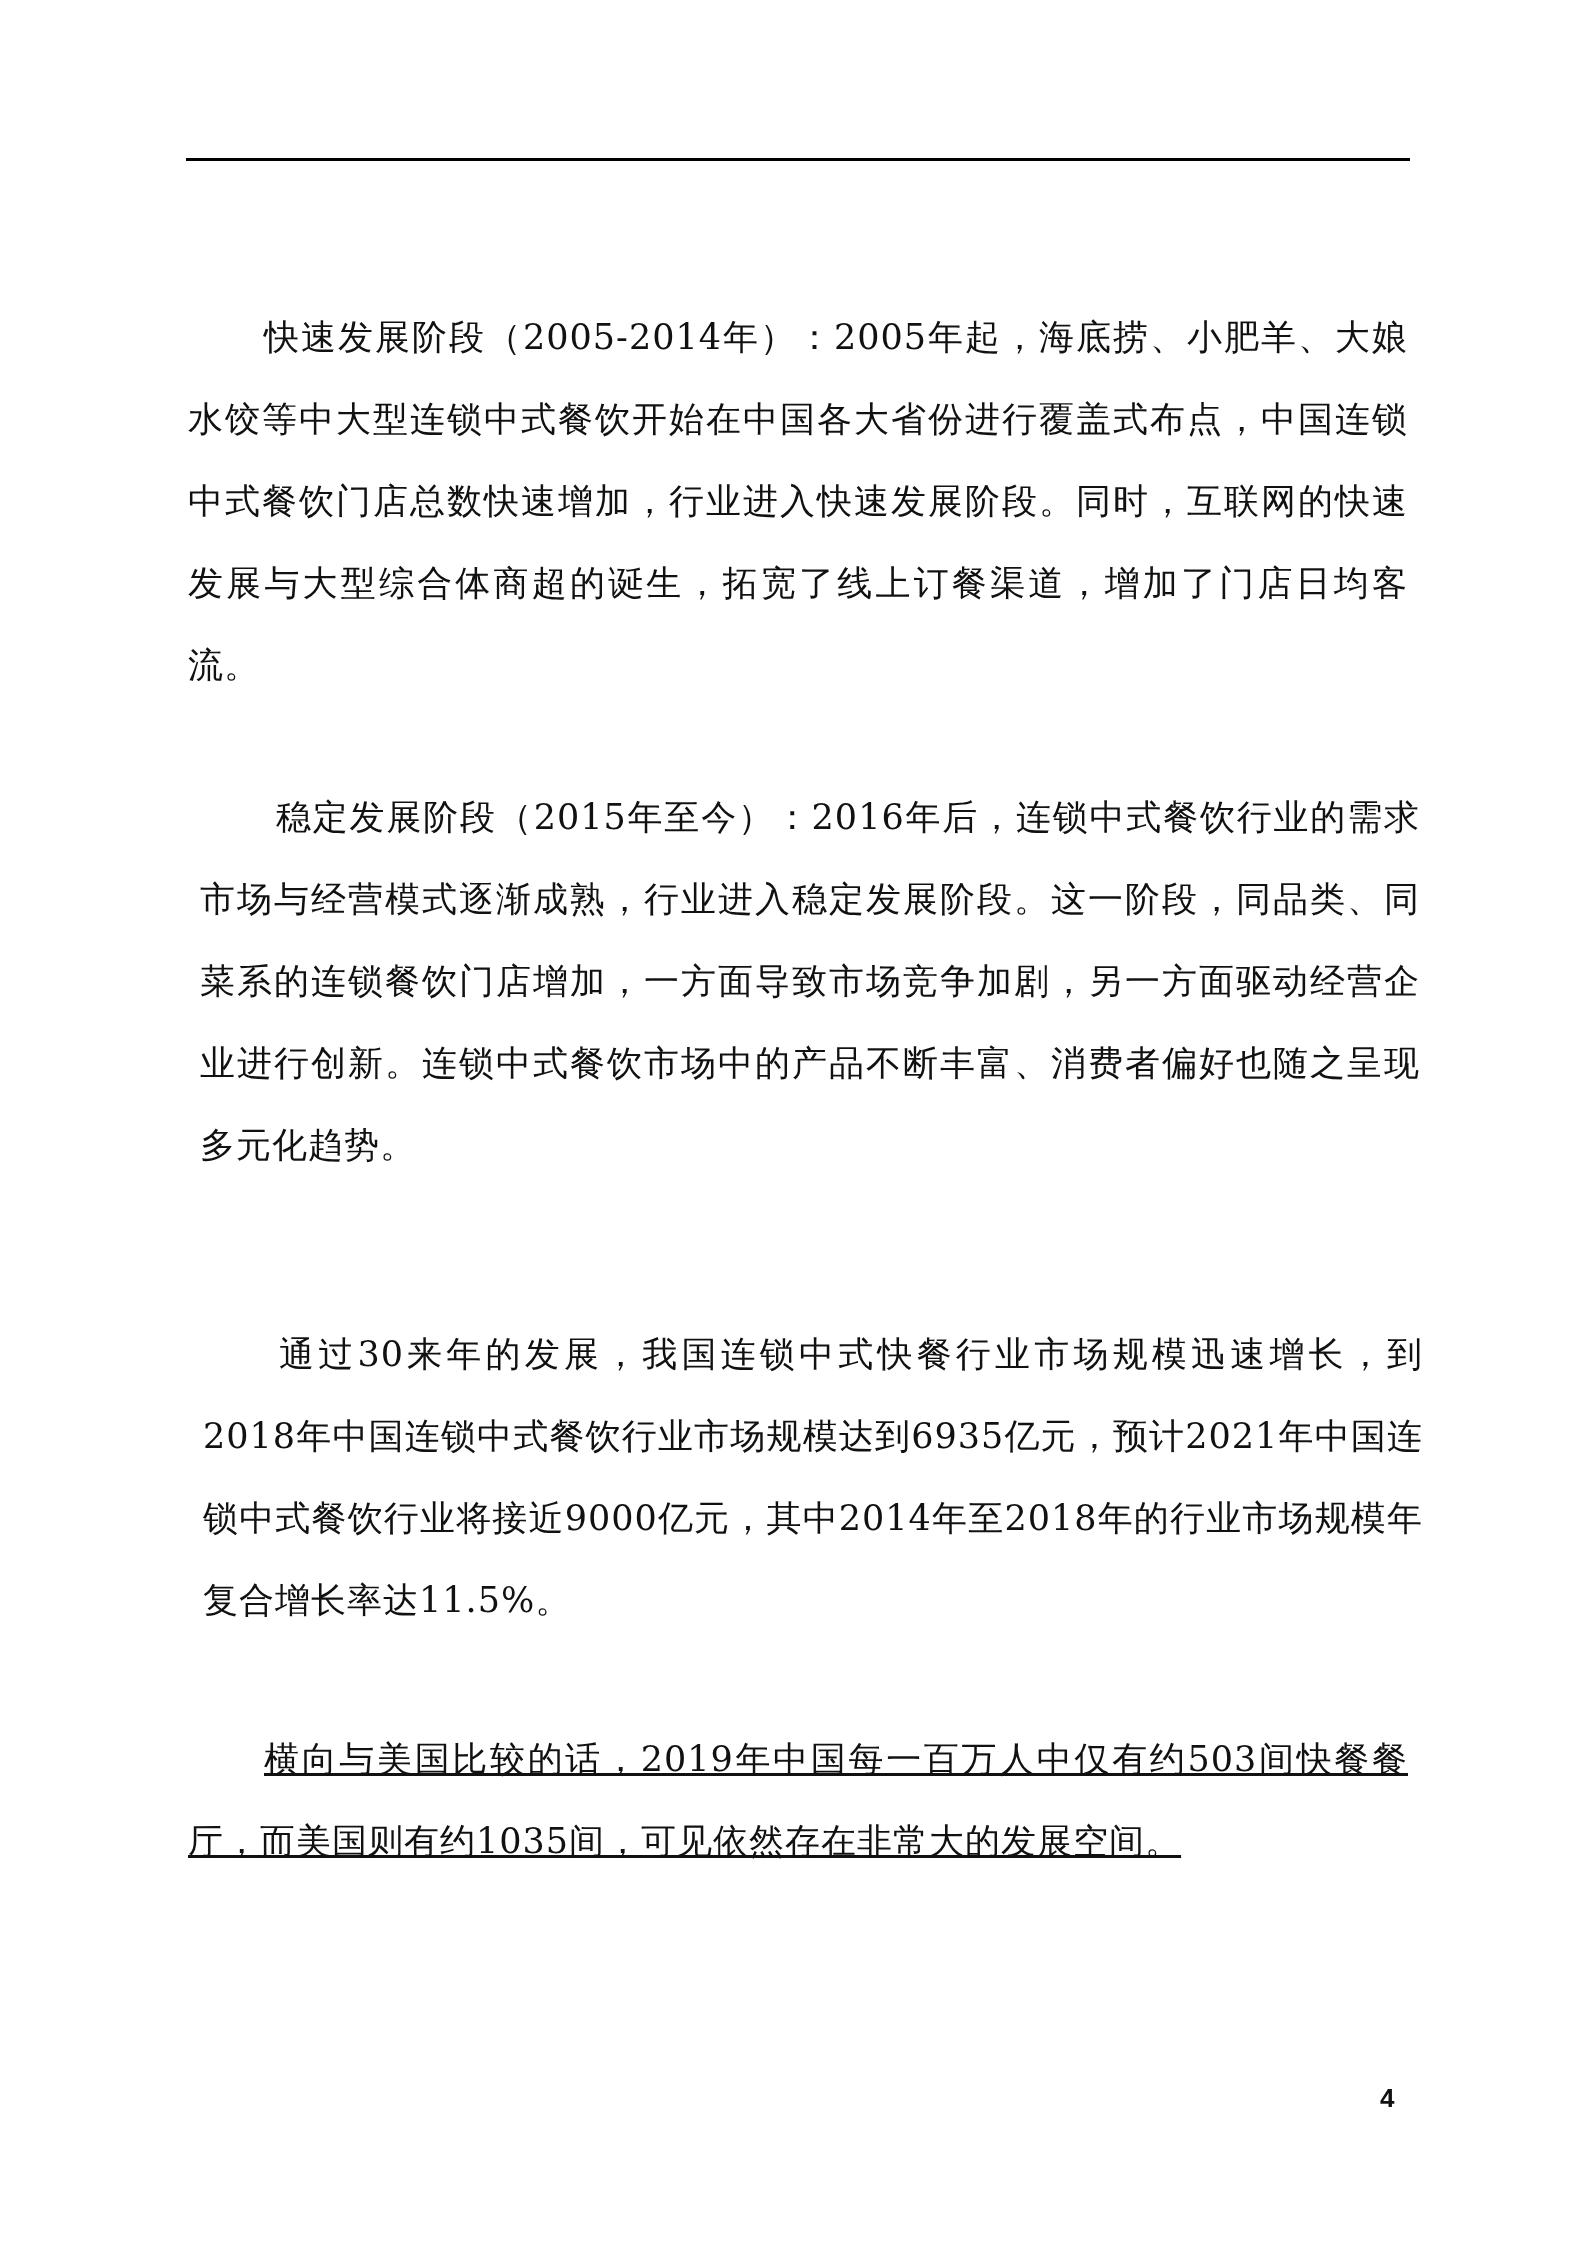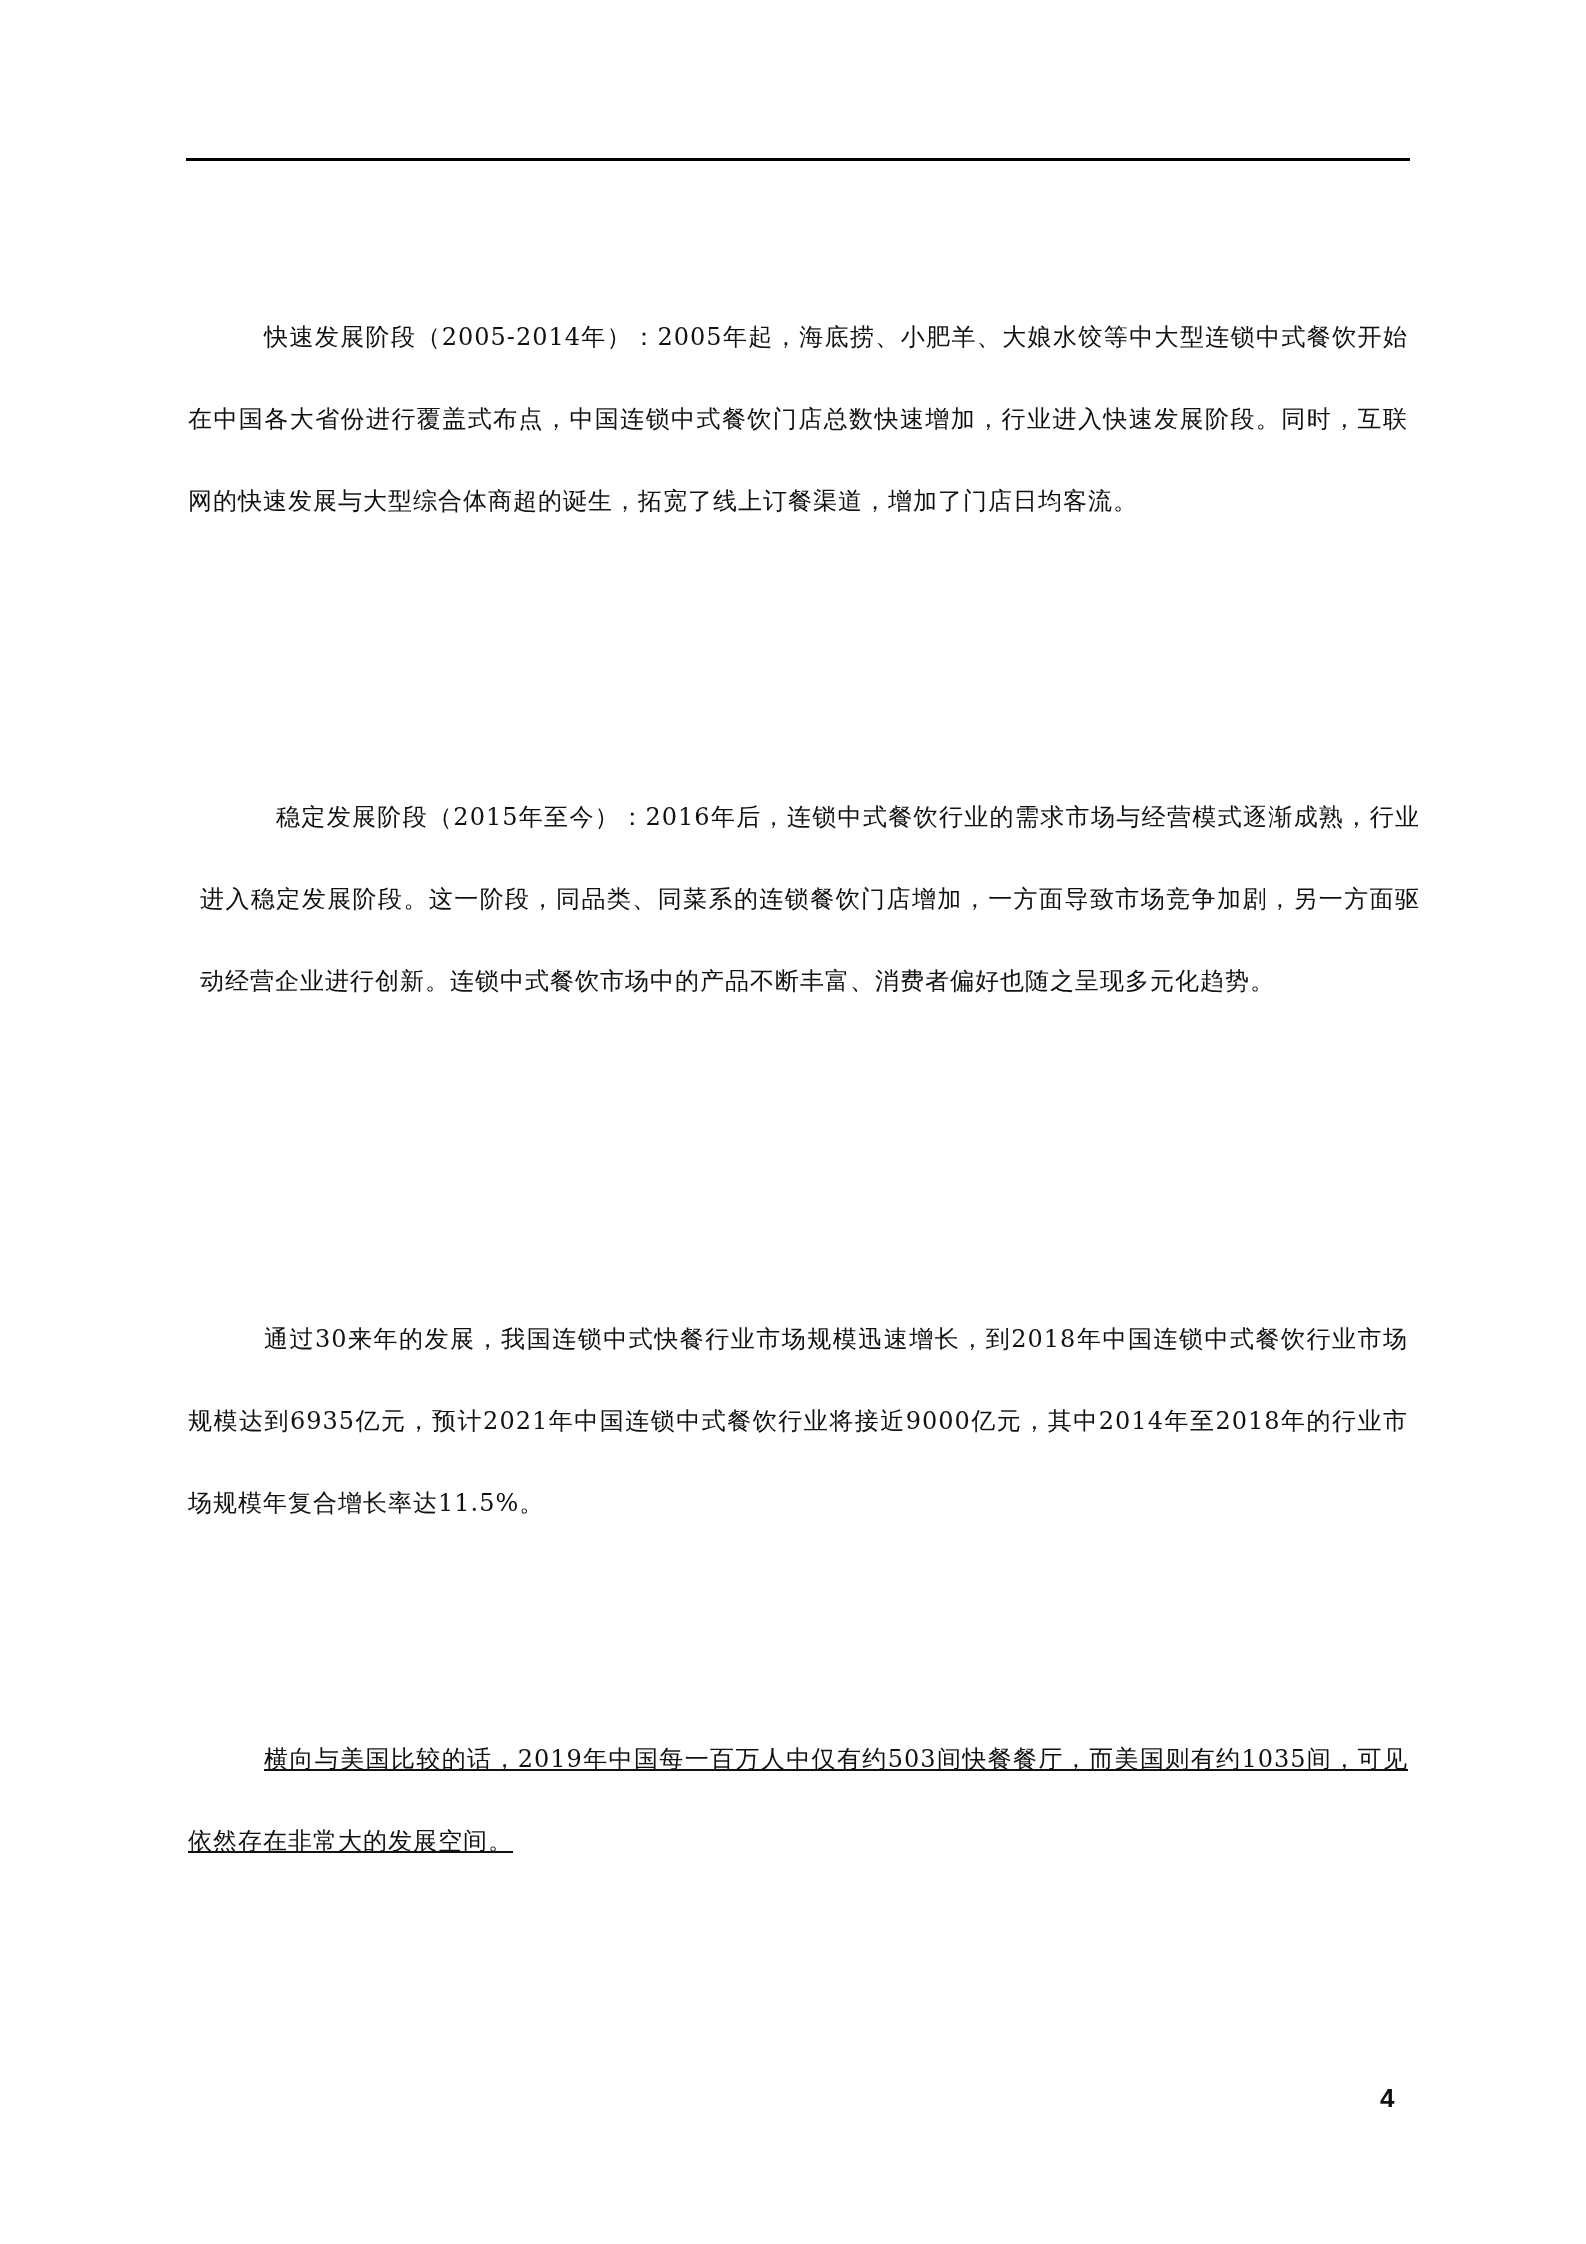--- a/index.html
+++ b/index.html
@@ -1,29 +1,29 @@
 <!DOCTYPE html>
 <html><head>
 <meta charset="utf-8">
 <style>
   html, body { margin:0; padding:0; background:#ffffff; }
   body { width:1586px; height:2244px; position:relative; overflow:hidden;
          font-family:"DejaVu Serif","Liberation Serif",serif; color:#111; }
   .header-rule { position:absolute; left:186px; top:158px; width:1224px; height:3px; background:#000; }
-  .para { position:absolute; left:188px; width:1220px; font-size:24px; line-height:82px;
+  .para { position:absolute; left:188px; width:1220px; font-size:35px; line-height:82px;
           text-indent:76px; letter-spacing:1px; text-align:justify; }
   .page-number { position:absolute; left:1380px; top:2083px; font-family:"Liberation Sans",sans-serif;
                  font-weight:bold; font-size:26px; }
 </style>
 </head>
 <body>
 
 <div class="header-rule"></div>
 
 <p class="para" style="top:296px; margin:0;">快速发展阶段（2005-2014年）：2005年起，海底捞、小肥羊、大娘水饺等中大型连锁中式餐饮开始在中国各大省份进行覆盖式布点，中国连锁中式餐饮门店总数快速增加，行业进入快速发展阶段。同时，互联网的快速发展与大型综合体商超的诞生，拓宽了线上订餐渠道，增加了门店日均客流。</p>
 
 <p class="para" style="top:764px; margin:12px;">稳定发展阶段（2015年至今）：2016年后，连锁中式餐饮行业的需求市场与经营模式逐渐成熟，行业进入稳定发展阶段。这一阶段，同品类、同菜系的连锁餐饮门店增加，一方面导致市场竞争加剧，另一方面驱动经营企业进行创新。连锁中式餐饮市场中的产品不断丰富、消费者偏好也随之呈现多元化趋势。</p>
 
-<p class="para" style="top:1298px; margin:0;">通过30来年的发展，我国连锁中式快餐行业市场规模迅速增长，到2018年中国连锁中式餐饮行业市场规模达到6935亿元，预计2021年中国连锁中式餐饮行业将接近9000亿元，其中2014年至2018年的行业市场规模年复合增长率达11.5%。</p>
+<p class="para" style="top:1298px; margin:15px;">通过30来年的发展，我国连锁中式快餐行业市场规模迅速增长，到2018年中国连锁中式餐饮行业市场规模达到6935亿元，预计2021年中国连锁中式餐饮行业将接近9000亿元，其中2014年至2018年的行业市场规模年复合增长率达11.5%。</p>
 
 <p class="para" style="top:1718px; margin:0;text-decoration:underline;">横向与美国比较的话，2019年中国每一百万人中仅有约503间快餐餐厅，而美国则有约1035间，可见依然存在非常大的发展空间。</p>
 
 <div class="page-number">4</div>
 
 </body></html>

